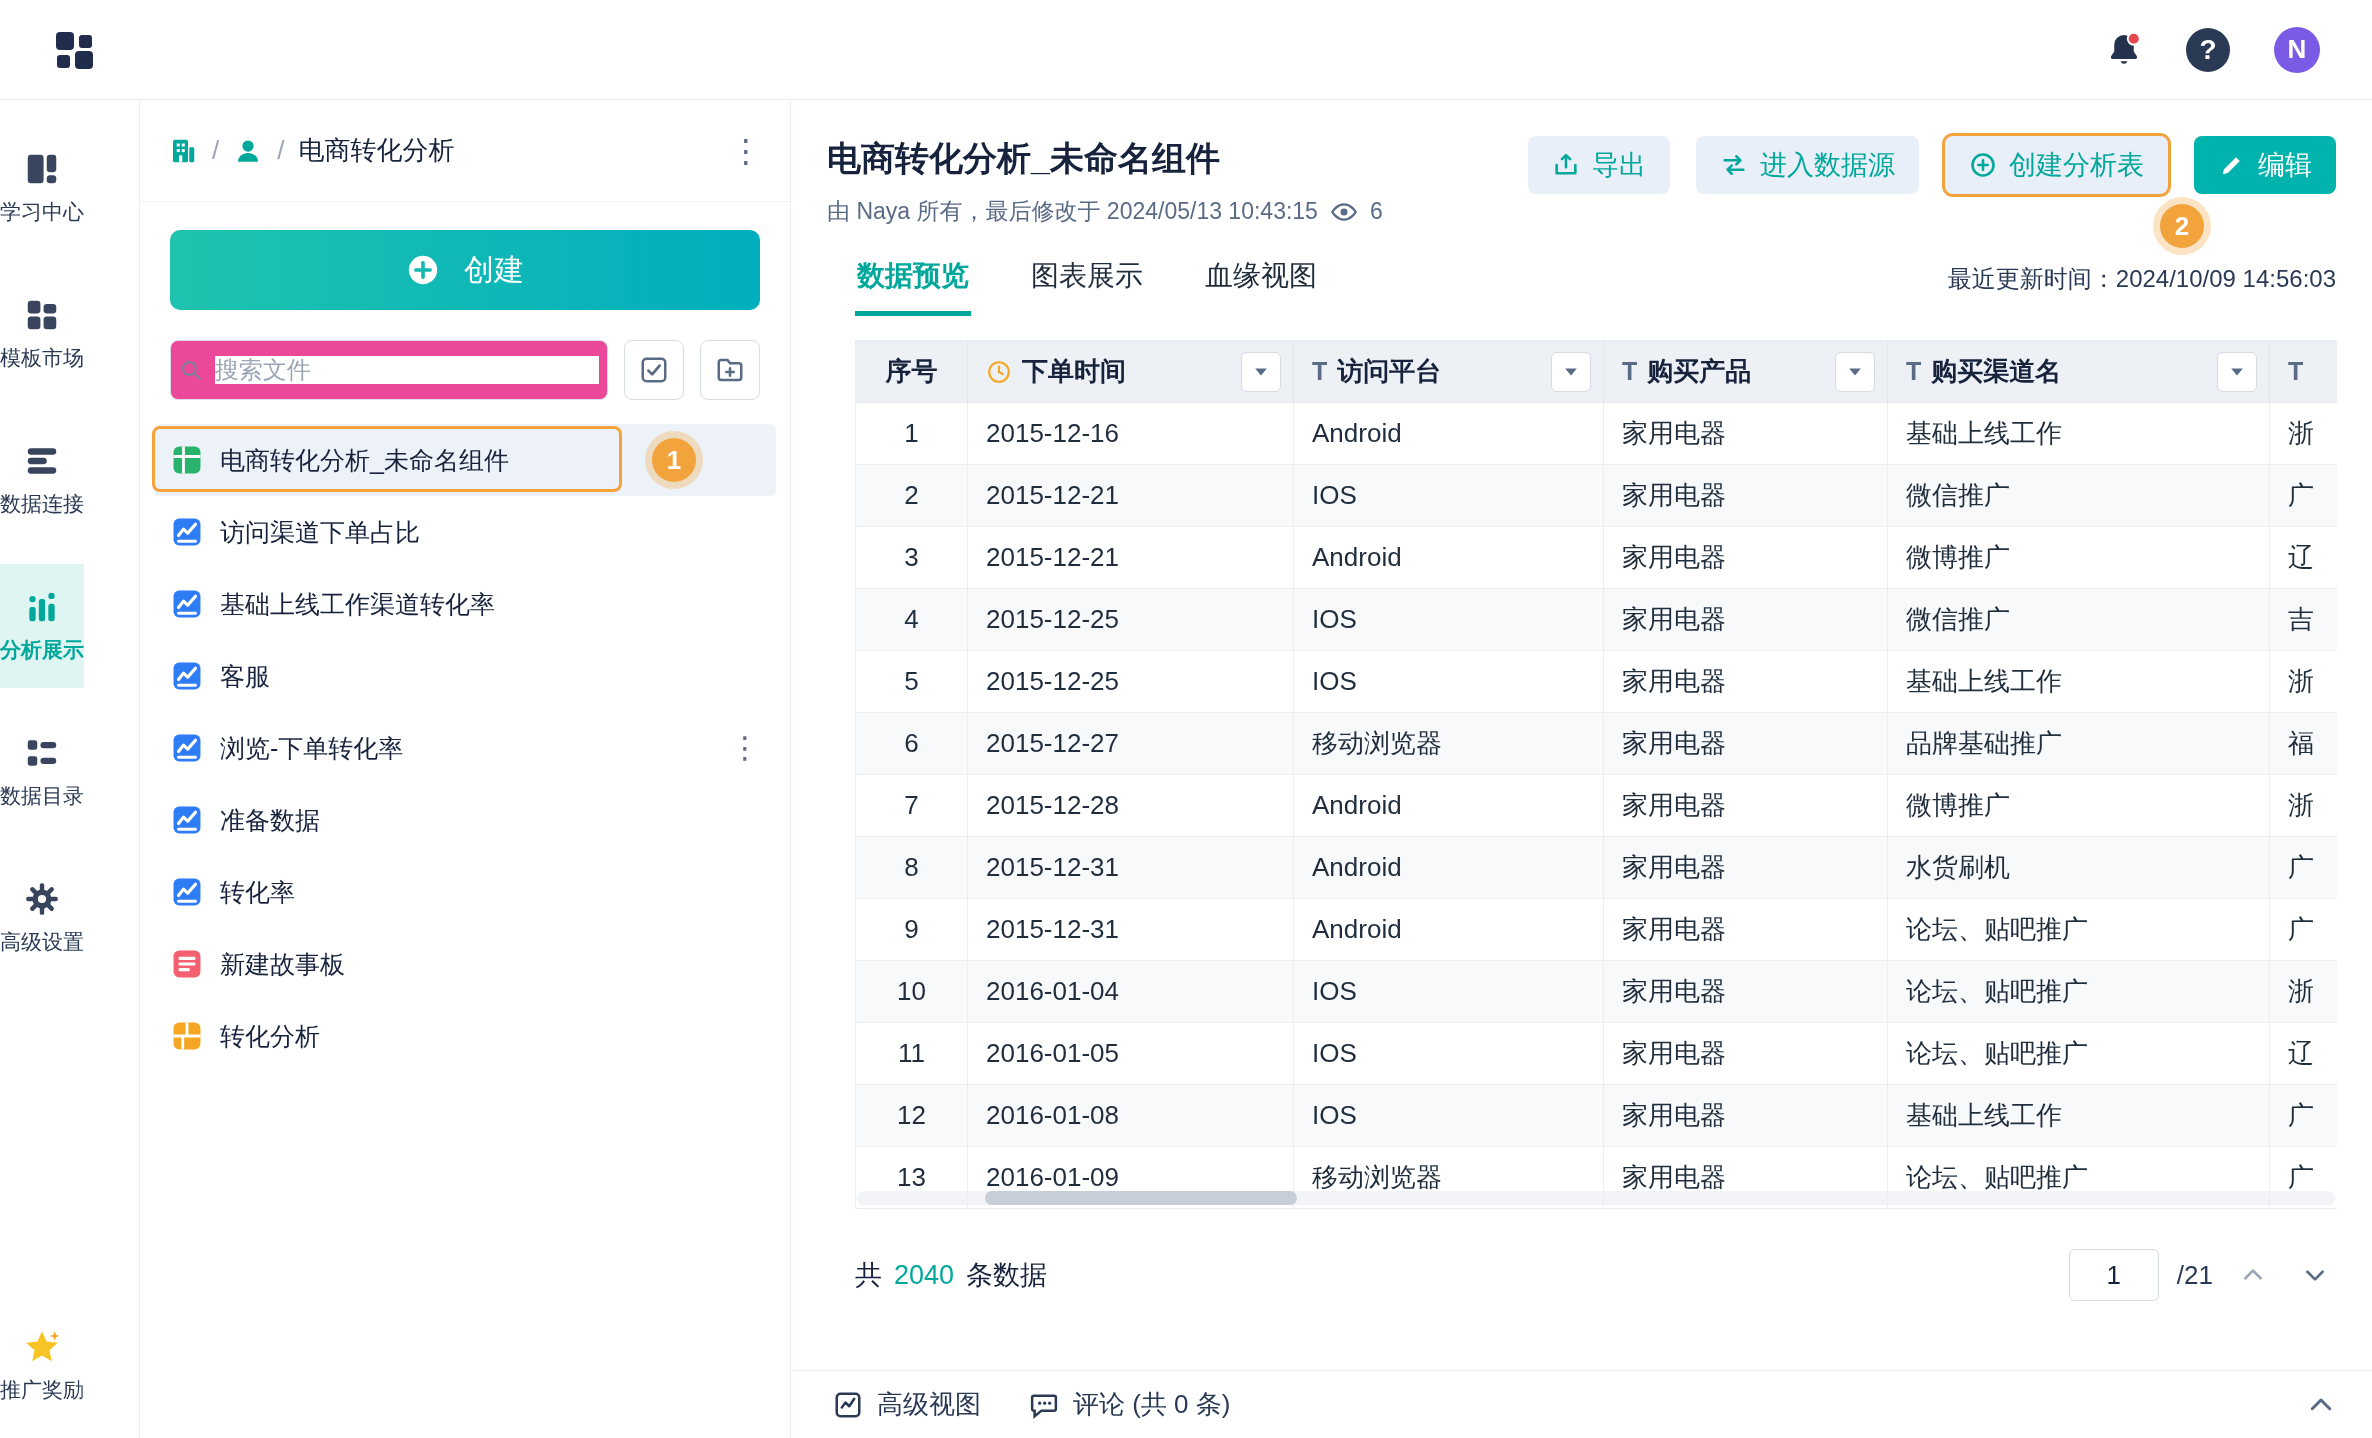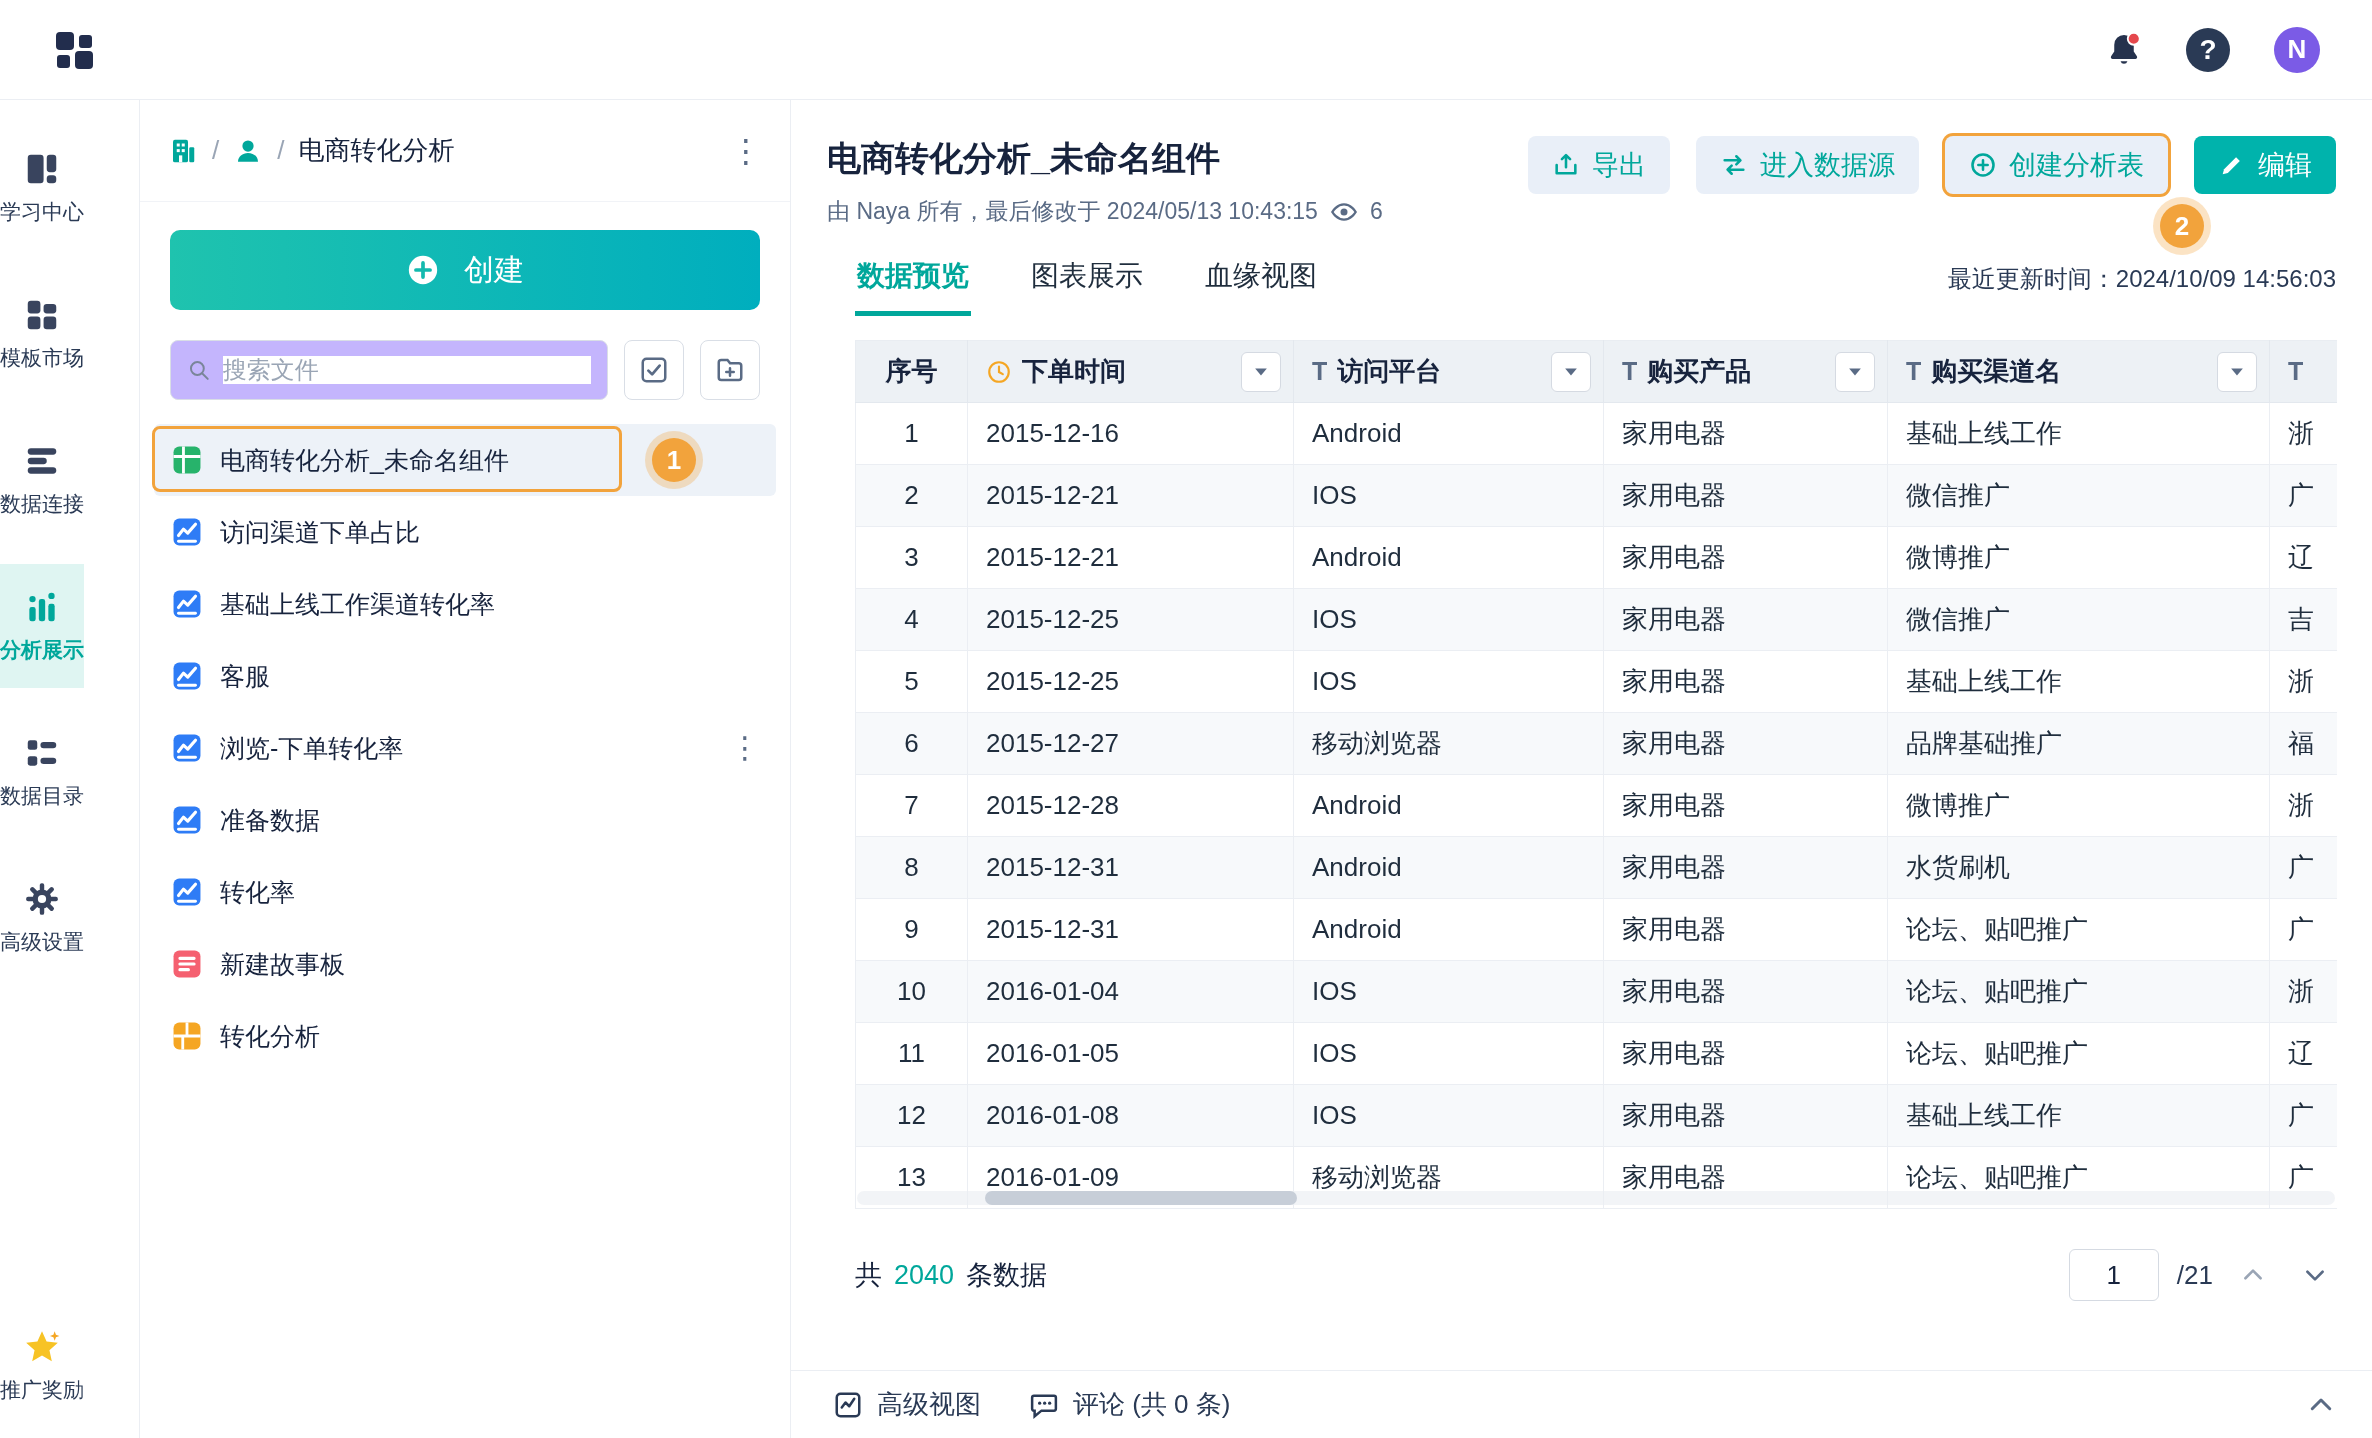--- a/index.html
+++ b/index.html
@@ -25,21 +25,21 @@
 
   
   .filepanel{width:651px;border-right:1px solid #EBEEF3;display:flex;flex-direction:column}
   .breadcrumb{height:102px;display:flex;align-items:center;gap:14px;padding:0 28px;font-size:26px;color:#17233D;border-bottom:1px solid #F1F3F7}
   .crumb-sep{color:#9AA5B5}
   .breadcrumb svg{width:30px;height:30px}
   .crumb-kebab{margin-left:auto;font-size:32px;color:#5A6B85;cursor:pointer;line-height:1}
   .create-btn{margin:28px 30px 0;height:80px;border:none;border-radius:10px;background:linear-gradient(90deg,#1FC3AE,#00AEBE);color:#fff;font-size:30px;display:flex;align-items:center;justify-content:center;gap:24px;cursor:pointer;font-family:inherit}
   .create-btn svg{width:34px;height:34px}
   .search-row{display:flex;align-items:center;gap:16px;margin:30px 30px 18px}
-  .search-box{flex:1;height:60px;border:1px solid #D9DEE6;border-radius:8px;display:flex;align-items:center;gap:12px;padding:0 16px;background:#c4b5fd}
+  .search-box{flex:1;height:60px;border:1px solid #D9DEE6;border-radius:8px;display:flex;align-items:center;gap:12px;padding:0 8px;background:#ec4899}
   .search-box input{border:none;outline:none;font-size:24px;color:#17233D;width:100%;font-family:inherit}
   .search-box input::placeholder{color:#9AA5B5}
   .sq-btn{width:60px;height:60px;border:1px solid #D9DEE6;border-radius:8px;background:#fff;display:flex;align-items:center;justify-content:center;cursor:pointer}
   .sq-btn svg{width:30px;height:30px}
   .file-list{padding:6px 14px;overflow:hidden}
   .file-row{height:72px;display:flex;align-items:center;gap:16px;padding:0 16px;font-size:25px;border-radius:6px;position:relative;cursor:pointer;white-space:nowrap}
   .file-row.selected{background:#EDF2F8}
   .file-icon{width:34px;height:34px;flex:0 0 34px}
   .file-icon svg{width:34px;height:34px}
   .file-label{overflow:hidden;text-overflow:ellipsis}

